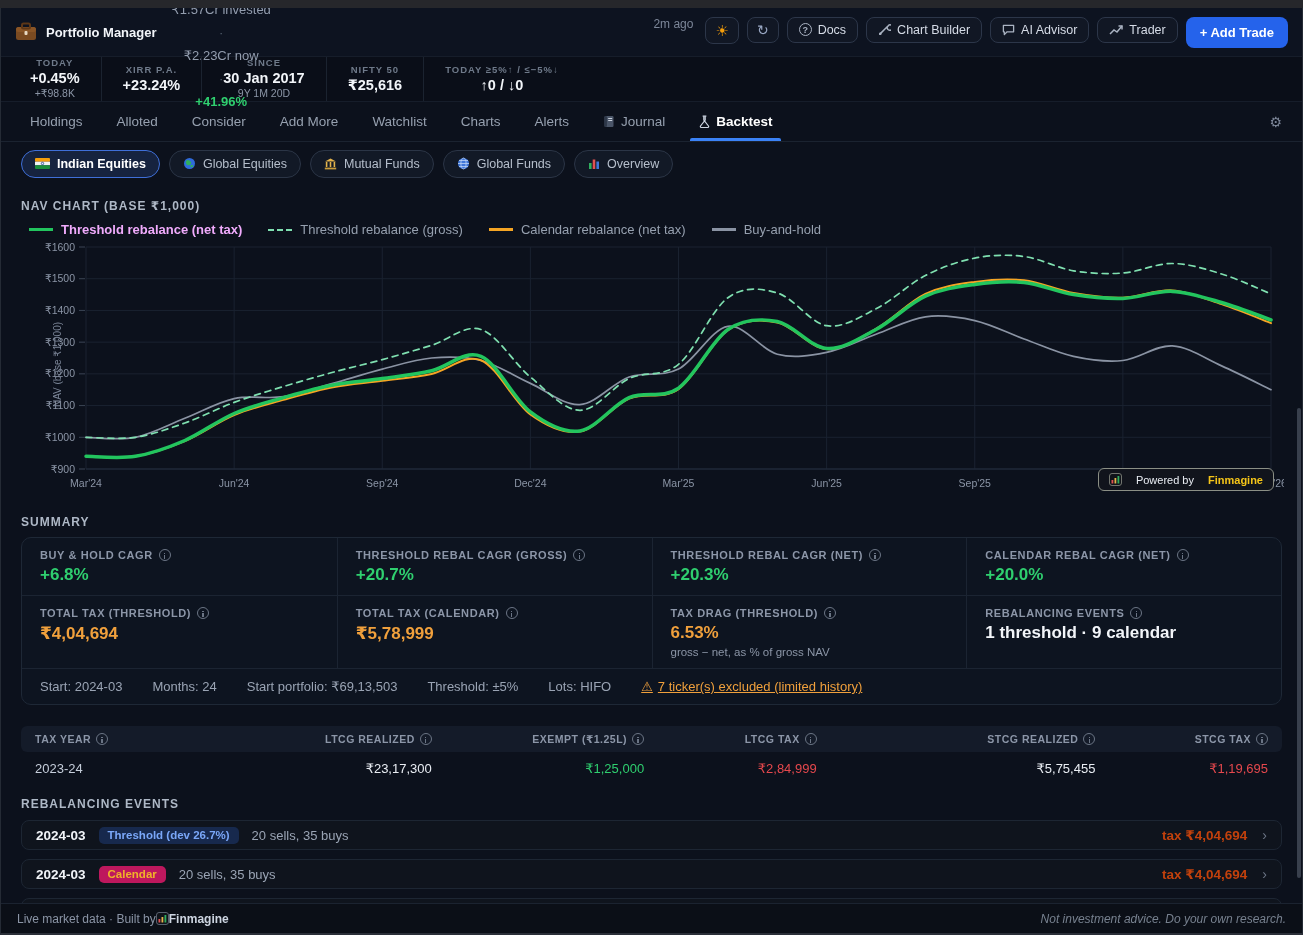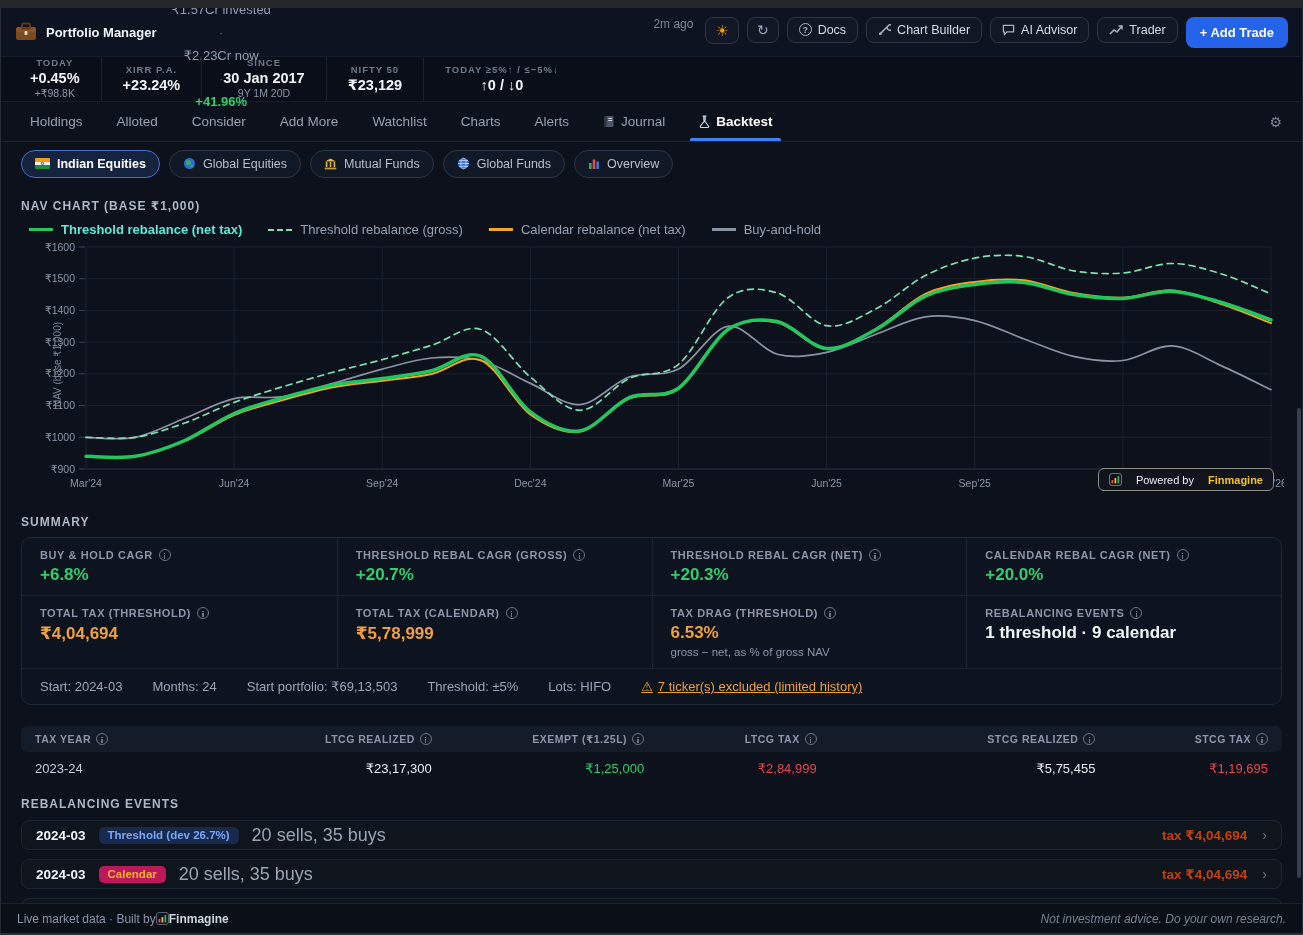--- a/index.html
+++ b/index.html
@@ -42,21 +42,21 @@
   
   .pills { height:43px; display:flex; align-items:center; gap:9px; padding:0 20px; }
   .pill { display:inline-flex; align-items:center; gap:7px; border:1px solid #2b3546; background:#121926; border-radius:16px; padding:6px 13px; font-size:12.5px; color:#b6bfcc; cursor:pointer; white-space:nowrap; }
   .pill.active { border-color:#3f6fd8; background:#16233f; color:#fff; font-weight:bold; }
 
   
   .chart-section { padding:14px 20px 0 20px; height:320px; position:relative; }
   .sec-title { font-size:12px; font-weight:bold; letter-spacing:1px; color:#aeb8c6; }
   .legend { display:flex; align-items:center; gap:26px; margin:9px 0 4px 8px; }
   .legend-item { display:flex; align-items:center; gap:8px; font-size:13px; color:#96a0af; }
-  .legend-item.em { color:#5eead4; font-weight:bold; }
+  .legend-item.em { color:#f0abfc; font-weight:bold; }
   .lswatch { width:24px; height:0; }
   .chart-wrap { position:relative; }
   .y-title { position:absolute; left:-6px; top:118px; transform:rotate(-90deg); transform-origin:center; font-size:10px; color:#7c8698; white-space:nowrap; }
   .powered { position:absolute; right:8px; bottom:6px; display:flex; align-items:center; gap:14px; background:#11141c; border:1px solid #8b8f85; border-radius:6px; padding:4px 10px; font-size:11px; color:#e9edf3; }
   .powered .brand { color:#f5c518; font-weight:bold; }
 
   
   .summary-section { padding:10px 20px 0 20px; }
   .panel { border:1px solid #1e2836; border-radius:10px; background:#0d1420; margin-top:8px; overflow:hidden; }
   .sgrid { display:grid; grid-template-columns:1fr 1fr 1fr 1fr; }
@@ -84,21 +84,21 @@
   table.tax td:first-child { text-align:left; color:#c6cedb; }
   .t-green { color:#2fcf6f !important; } .t-red { color:#e5484d !important; }
 
   
   .events-section { padding:12px 20px 0 20px; height:150px; overflow:hidden; }
   .event-row { display:flex; align-items:center; gap:13px; border:1px solid #1d2633; background:#0f141d; border-radius:8px; padding:0 14px; height:30px; margin-top:9px; cursor:pointer; }
   .e-date { font-size:13.5px; font-weight:bold; color:#f2f5f9; }
   .badge { font-size:11.5px; font-weight:bold; border-radius:5px; padding:2.5px 9px; }
   .badge.threshold { color:#7aa7f8; background:#17294d; }
   .badge.calendar { color:#f0b429; background:#be185d; }
-  .e-detail { font-size:18px; color:#9aa4b4; flex:1; }
+  .e-detail { font-size:13px; color:#9aa4b4; flex:1; }
   .e-tax { font-size:13.5px; font-weight:bold; color:#c2410c; }
   .e-chev { color:#6b7585; font-size:14px; margin-left:2px; }
 
   
   .footer { position:absolute; left:0; right:0; bottom:0; height:30px; background:#0b0f17; border-top:1px solid #1b2330; display:flex; align-items:center; padding:0 16px; font-size:12px; color:#8b95a6; }
   .f-left { display:flex; align-items:center; gap:0; }
   .f-brand { color:#cdd5e1; font-weight:bold; }
   .f-right { margin-left:auto; font-style:italic; color:#77818f; }
 
   .scroll-thumb { position:absolute; right:1px; top:400px; width:4px; height:470px; background:#39404d; border-radius:2px; }
@@ -176,21 +176,21 @@
       <span class="lbl">XIRR P.A.</span>
       <span class="val">+23.24%</span>
     </div>
     <div class="stat">
       <span class="lbl">SINCE</span>
       <span class="val">30 Jan 2017</span>
       <span class="sub">9Y 1M 20D</span>
     </div>
     <div class="stat">
       <span class="lbl">NIFTY 50</span>
-      <span class="val">₹23,129</span>
+      <span class="val">₹25,616</span>
     </div>
     <div class="stat">
       <span class="lbl">TODAY ≥5%↑ / ≤−5%↓</span>
       <span class="val">↑0 / ↓0</span>
     </div>
   </div>
 
   <div class="tabs">
     <div class="tab">
         <span>Holdings</span>

